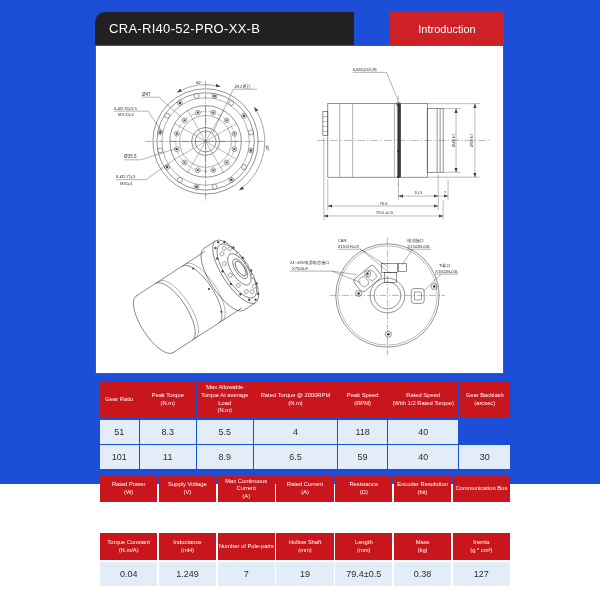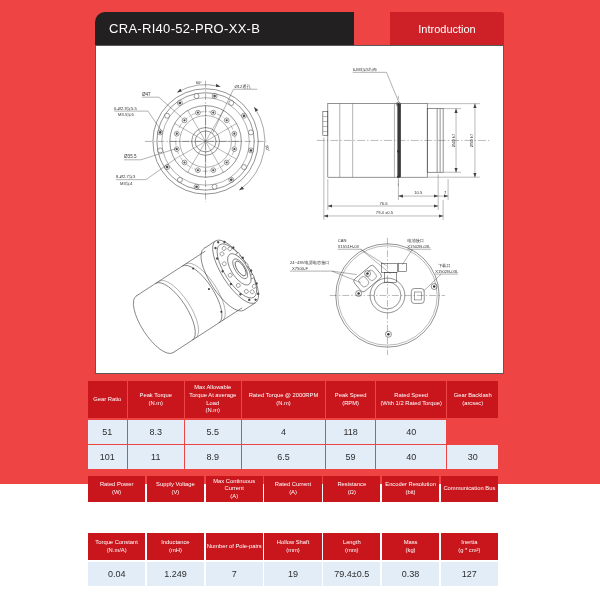--- a/index.html
+++ b/index.html
@@ -5,41 +5,41 @@
   :root{
     --red:#C9161D;
     --header-red:#CE2127;
     --header-dark:#232021;
     --row-blue:#E3EDF7;
     --ink:#3a3a3a;
   }
   *{box-sizing:border-box;margin:0;padding:0}
   html,body{width:600px;height:600px;background:#fff;overflow:hidden;
     font-family:"Liberation Sans", sans-serif;}
-  .page{position:relative;width:600px;height:484px;background:#ef4444;}
+  .page{position:relative;width:600px;height:484px;background:#1d4ed8;}
 
   
   .header{position:absolute;left:95px;top:12px;width:409px;height:33px;display:flex;}
   .header-dark{width:259px;background:var(--header-dark);border-radius:10px 0 0 0;
     display:flex;align-items:center;}
   .header-title{color:#fff;font-size:13px;padding-left:14px;letter-spacing:.3px;}
   .header-red{flex:1;background:var(--header-red);border-radius:0 3px 0 0;
     display:flex;align-items:center;justify-content:center;margin-left:36px;}
   .header-section{color:#fff;font-size:11px;}
 
   
   .panel{position:absolute;left:95px;top:45px;width:409px;height:329px;
     border:1px solid #5a5a5a;background:#fff;}
   .panel svg{position:absolute;left:0;top:0;width:100%;height:100%;}
   svg text{font-family:"Liberation Sans", sans-serif;}
   .ann{font-size:4.6px;fill:#333;}
   .ann-s{font-size:4.2px;fill:#333;}
 
   
-  .spec-table{position:absolute;left:88px;width:410px;}
+  .spec-table{position:absolute;left:100px;width:410px;}
   .tpos0{top:381px}.tpos1{top:476px}.tpos2{top:533px}
   .trow{display:grid;gap:1.5px;margin-bottom:1.5px;}
   .spec-table[data-table="0"] .trow{grid-template-columns:.93fr 1.34fr 1.34fr 2fr 1.17fr 1.68fr 1.22fr;}
   .spec-table[data-table="1"] .trow,
   .spec-table[data-table="2"] .trow{grid-template-columns:repeat(7,1fr);}
   .hcell{background:var(--red);color:#fff;display:flex;flex-direction:column;
     align-items:center;justify-content:center;text-align:center;
     font-size:5.8px;line-height:1.32;padding:2px 1px;}
   .spec-table[data-table="0"] .hcell{height:37px}
   .spec-table[data-table="1"] .hcell{height:26px}

